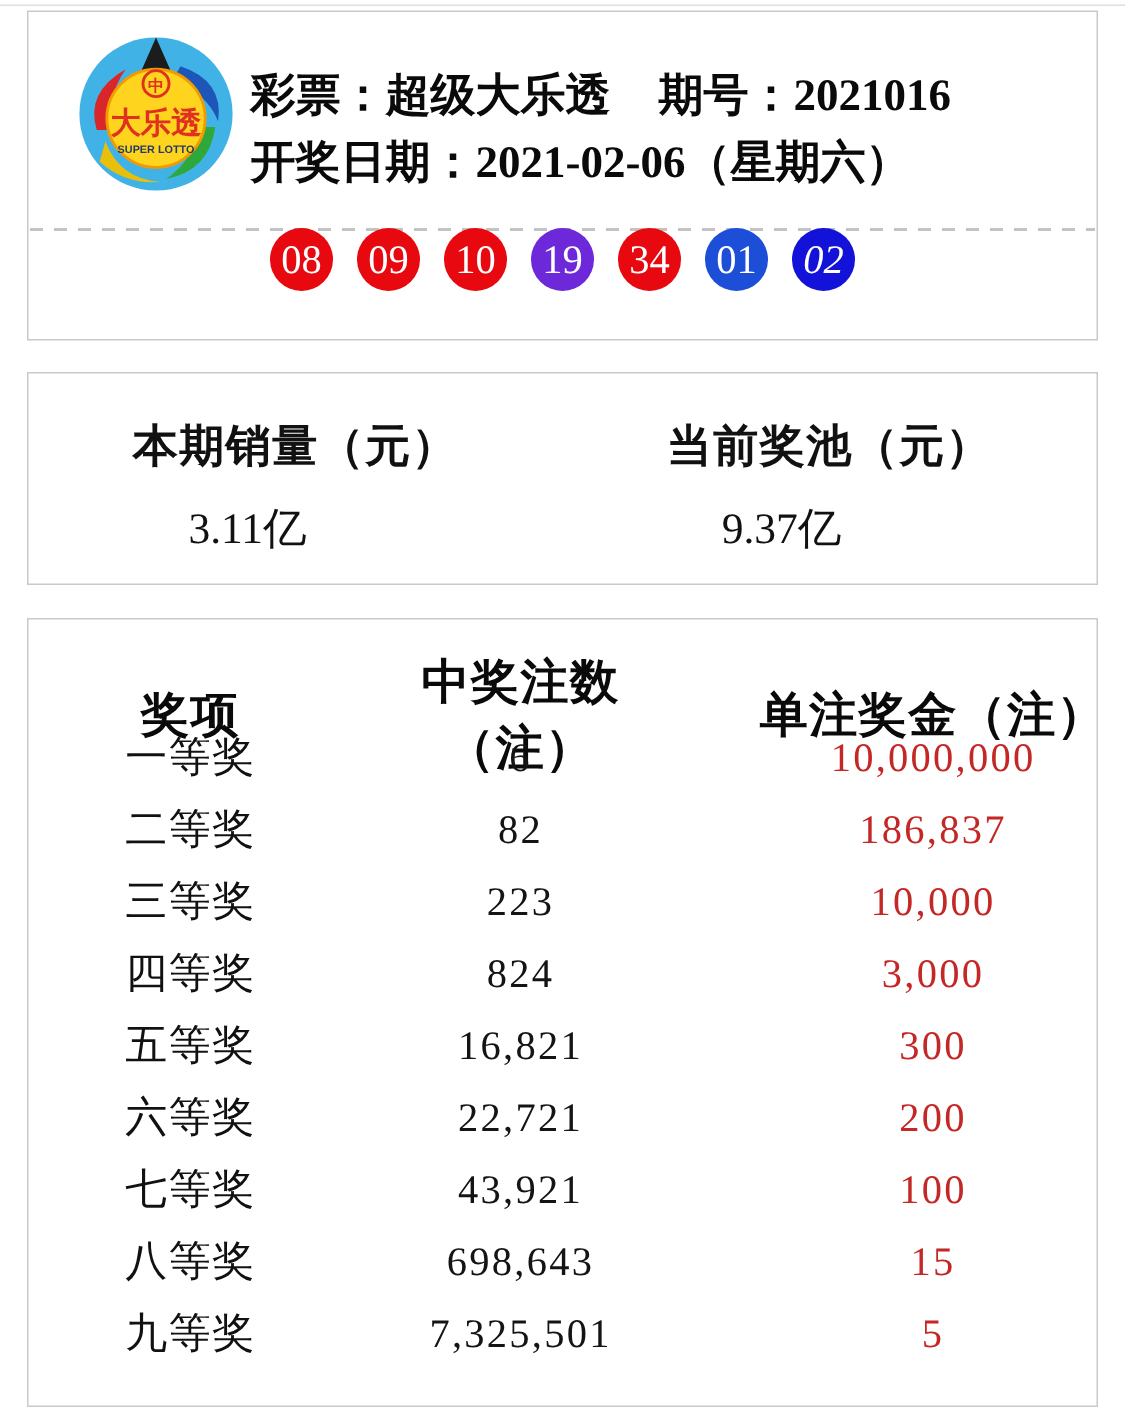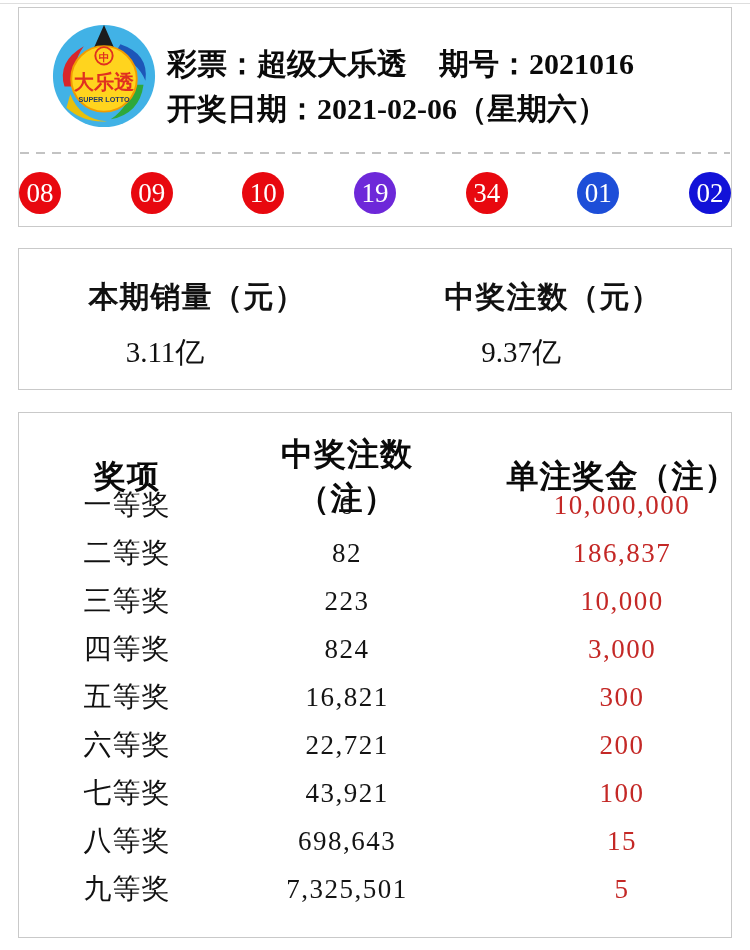--- a/index.html
+++ b/index.html
@@ -21,22 +21,22 @@
     margin-left:10px; margin-top:18px;
     font-weight:bold; font-size:30px; line-height:45px; white-space:nowrap; color:#0a0a0a;
   }
   .num-serif { font-family:"Liberation Serif", serif; }
   .issue-label { margin-left:32px; }
   .dashed-divider {
     position:absolute; left:1px; right:1px; top:144px; height:2px;
     background:repeating-linear-gradient(90deg,#c3c3c3 0 9px, transparent 9px 16px);
   }
   .balls-row {
-    position:absolute; top:164px; left:0; right:0;
-    display:flex; justify-content:space-between; gap:16px;
+    position:absolute; top:144px; left:0; right:0;
+    display:flex; justify-content:center; gap:16px;
   }
   .ball {
     width:42px; height:42px; border-radius:50%;
     color:#fff; font-family:"Liberation Serif", serif; font-size:27px;
     display:flex; align-items:center; justify-content:center;
   }
 
   
   #stats-box { margin-top:21px; height:142px; display:flex; padding-top:28px; box-sizing:border-box; }
   .stat { flex:1; text-align:center; }
@@ -91,31 +91,31 @@
     </div>
   </div>
   <div class="dashed-divider"></div>
   <div class="balls-row" id="balls-row">
       <div class="ball" style="background: rgb(232, 8, 15);">08</div>
       <div class="ball" style="background: rgb(232, 8, 15);">09</div>
       <div class="ball" style="background: rgb(232, 8, 15);">10</div>
       <div class="ball" style="background: #6d28d9;">19</div>
       <div class="ball" style="background: rgb(232, 8, 15);">34</div>
       <div class="ball" style="background: #1d4ed8;">01</div>
-      <div class="ball" style="background: rgb(18, 18, 216);">02</div>
+      <div class="ball" style="background: rgb(18, 18, 216); font-style: italic;">02</div>
     </div>
 </div>
 
 <div class="box" id="stats-box">
   <div class="stat">
     <div class="stat-label">本期销量（元）</div>
     <div class="stat-value num-serif">3.11亿</div>
   </div>
   <div class="stat">
-    <div class="stat-label">中奖注数（元）</div>
+    <div class="stat-label">当前奖池（元）</div>
     <div class="stat-value num-serif">9.37亿</div>
   </div>
 </div>
 
 <div class="box" id="prize-box">
   <div class="prow phead">
     <div class="pcell">奖项</div>
     <div class="pcell">中奖注数（注）</div>
     <div class="pcell cell-right">单注奖金（注）</div>
   </div>

